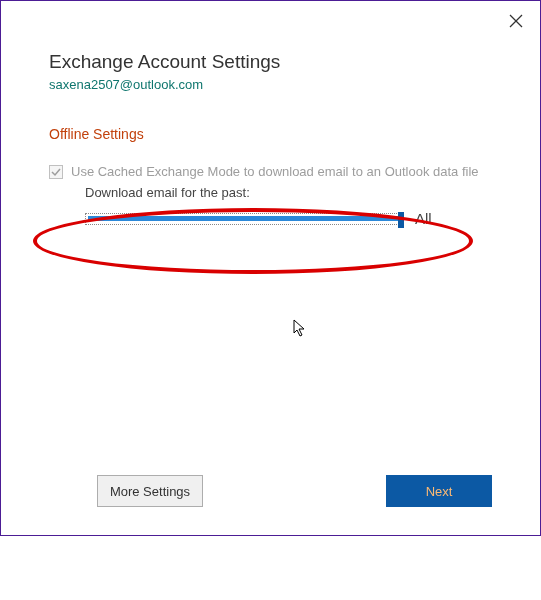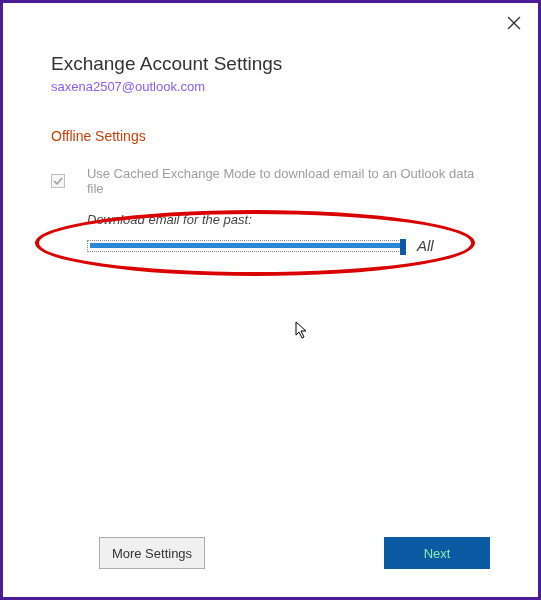--- a/index.html
+++ b/index.html
@@ -10,22 +10,22 @@
     body {
       font-family: "Segoe UI", Tahoma, sans-serif;
       background: #fff;
       width: 541px;
       height: 600px;
       overflow: hidden;
       position: relative;
     }
     .dialog {
       width: 541px;
-      height: 600px;
-      border: 3px solid #4c1d95;
+      height: 536px;
+      border: 1px solid #4c1d95;
       position: relative;
       background: #fff;
     }
     .close-btn {
       position: absolute;
       top: 10px;
       right: 14px;
       width: 20px;
       height: 20px;
       cursor: pointer;
@@ -41,33 +41,32 @@
       padding: 50px 48px 20px 48px;
     }
     .title {
       font-size: 19px;
       font-weight: 400;
       color: #333;
       margin-bottom: 4px;
     }
     .email {
       font-size: 13px;
-      color: #8b5cf6;
+      color: #0f766e;
       margin-bottom: 34px;
     }
     .section-label {
       font-size: 14px;
       color: #c2410c;
       margin-bottom: 22px;
     }
     .checkbox-row {
       display: flex;
       align-items: center;
       margin-bottom: 3px;
-      gap: 14px;
     }
     .checkbox {
       width: 14px;
       height: 14px;
       border: 1px solid #c0c0c0;
       margin-right: 8px;
       display: flex;
       align-items: center;
       justify-content: center;
       background: #f5f5f5;
@@ -76,22 +75,21 @@
       width: 10px;
       height: 10px;
     }
     .checkbox-label {
       font-size: 13px;
       color: #9d9d9d;
     }
     .slider-area {
       position: relative;
       margin-left: 36px;
-      margin-top: 16px;
-      font-style: italic;
+      margin-top: 6px;
     }
     .slider-label {
       font-size: 13px;
       color: #444;
       margin-bottom: 10px;
     }
     .slider-row {
       display: flex;
       align-items: center;
       position: relative;
@@ -164,21 +162,21 @@
       color: #333;
       cursor: pointer;
       font-family: inherit;
     }
     .btn-next {
       width: 106px;
       height: 32px;
       background: #0c59a4;
       border: none;
       font-size: 13px;
-      color: #86efac;
+      color: #fdba74;
       cursor: pointer;
       font-family: inherit;
     }
   </style>
 </head>
 <body>
 
 <div class="dialog">
 
   <div class="close-btn">

